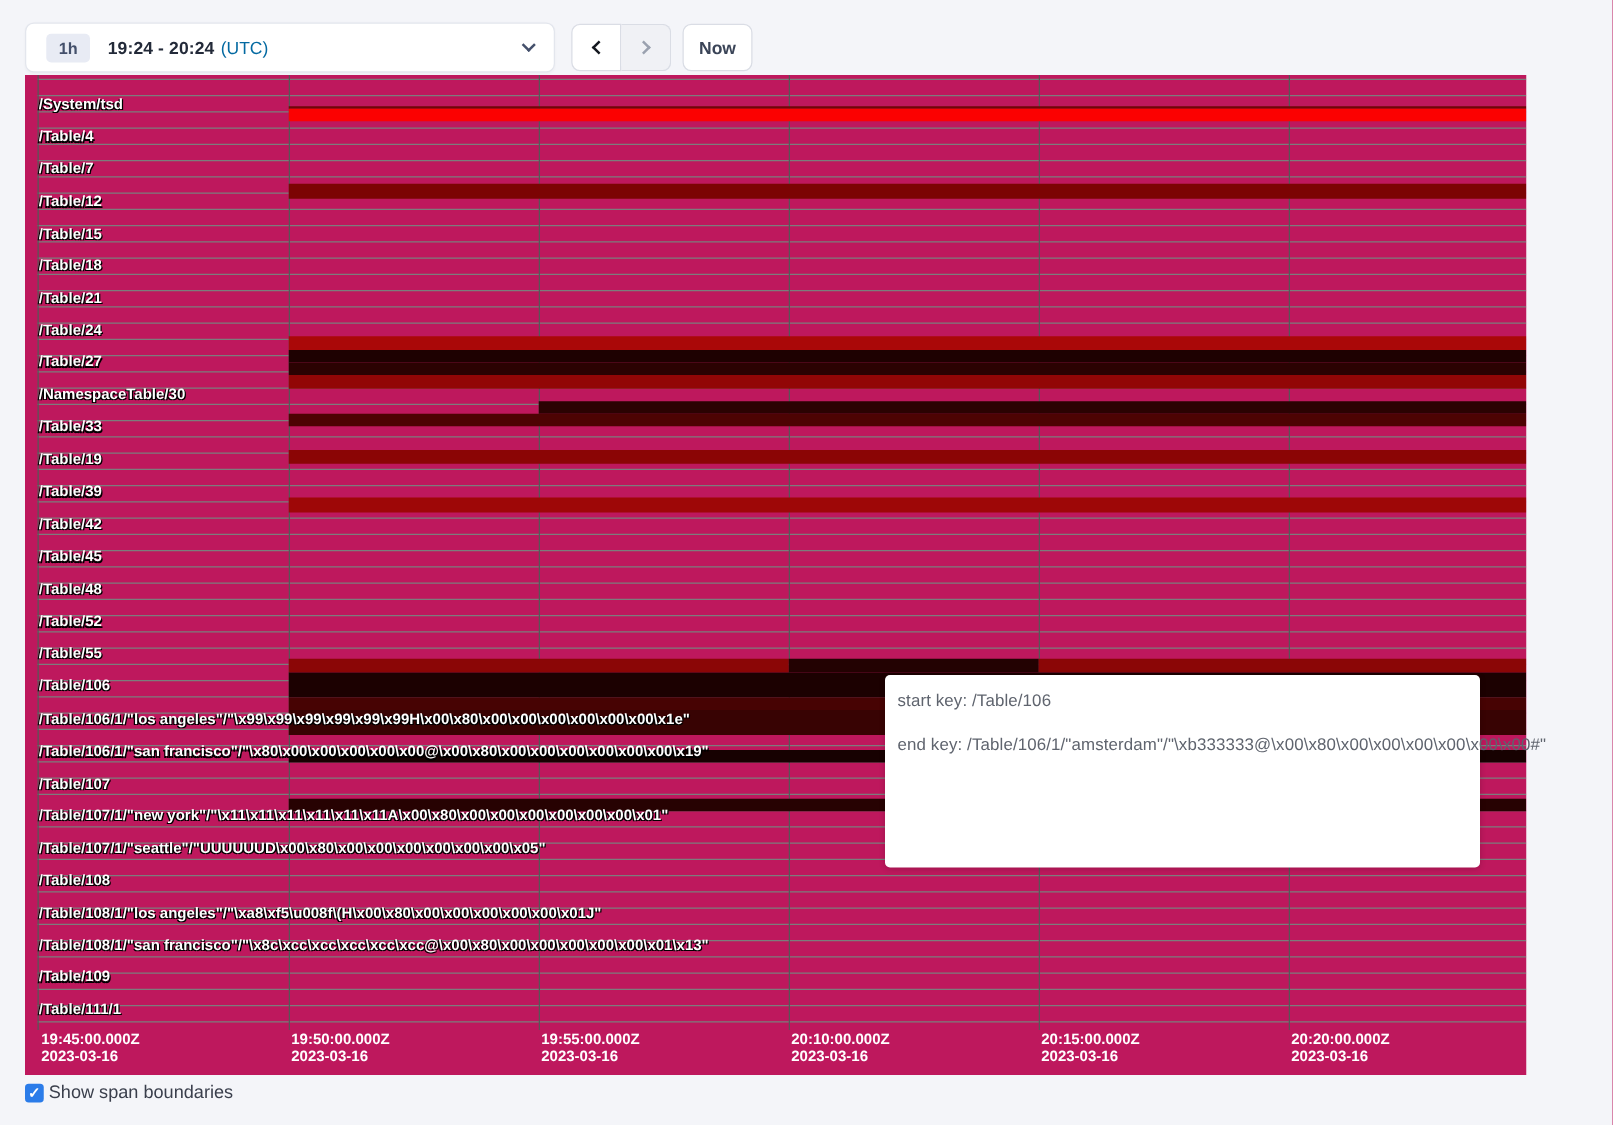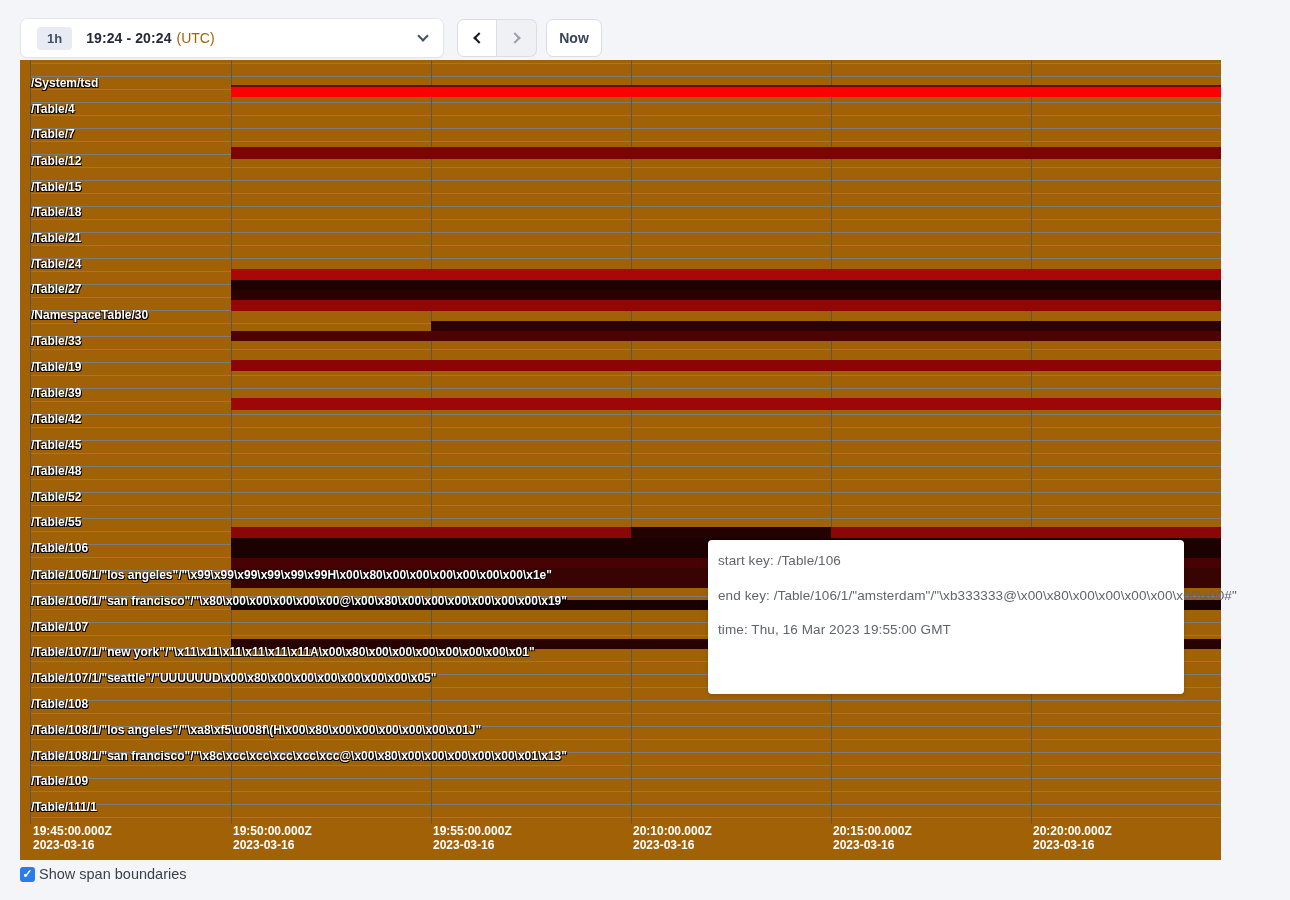--- a/index.html
+++ b/index.html
@@ -16,42 +16,42 @@
     width:424px; height:40px; background:#ffffff;
     border:1px solid #e3e6ed; border-radius:7px;
     display:flex; align-items:center; padding:0 16px; cursor:pointer;
     box-shadow:0 1px 2px rgba(40,50,80,.04);
   }
   .duration-badge {
     background:#e8ebf4; color:#44506b; font-size:13px; font-weight:700;
     border-radius:4px; padding:4px 10px; margin-right:14px;
   }
   .range-text { font-size:14px; font-weight:700; color:#232a39; letter-spacing:.1px; }
-  .tz-text { font-size:14px; color:#a16207; font-weight:400; margin-left:5px; }
+  .tz-text { font-size:14px; color:#0369a1; font-weight:400; margin-left:5px; }
   .chev { display:inline-block; width:8px; height:8px; border-right:2px solid #44506b; border-bottom:2px solid #44506b; }
   .chev.down { transform:rotate(45deg); margin-left:auto; margin-top:-4px; }
   .btn-group { display:flex; margin-left:13px; height:38px; }
   .nav-btn {
     width:40px; height:38px; background:#ffffff; border:1px solid #dadde5;
     display:flex; align-items:center; justify-content:center; cursor:pointer;
   }
   .nav-btn.prev { border-radius:7px 0 0 7px; }
   .nav-btn.next { border-radius:0 7px 7px 0; border-left:none; background:#f0f1f5; cursor:default; }
   .chev.left  { border-color:#14181f; border-width:2.5px; transform:rotate(135deg); margin-left:3px; }
   .chev.right { border-color:#9aa1af; border-width:2.5px; transform:rotate(-45deg); margin-right:3px; }
   .now-btn {
     margin-left:9px; height:38px; width:56px; background:#ffffff;
     border:1px solid #dadde5; border-radius:7px;
     font-family:"Liberation Sans", sans-serif;
     font-size:14px; font-weight:700; color:#3a4457; cursor:pointer;
   }
   
   .kv-canvas {
     position:absolute; left:20px; top:60px; width:1201px; height:800px;
-    background:#a16207; overflow:hidden; cursor:crosshair;
+    background:#be185d; overflow:hidden; cursor:crosshair;
   }
   .hline { position:absolute; height:1px; background:#7c7c7c; }
   .vline { position:absolute; width:1px; background:#575757; top:0; }
   .band  { position:absolute; }
   .row-label {
     position:absolute; left:11px; color:#ffffff; font-size:12px; font-weight:600;
     white-space:nowrap; text-shadow:1px 1px 0 #000, -1px 1px 0 #000; line-height:14px;
   }
   .tick { position:absolute; color:#ffffff; font-size:12px; font-weight:700; line-height:14px; white-space:nowrap; }
   .tick .tick-date { font-weight:700; }
@@ -231,19 +231,18 @@
     </div>
     <div class="tick" style="left: 1013px; top: 764px;">
       <div>20:20:00.000Z</div>
       <div class="tick-date">2023-03-16</div>
     </div>
   </div>
 
 <div class="kv-tooltip">
   <div>start key: /Table/106</div>
   <div>end key: /Table/106/1/"amsterdam"/"\xb333333@\x00\x80\x00\x00\x00\x00\x00\x00#"</div>
-  <div>time: Thu, 16 Mar 2023 19:55:00 GMT</div>
 </div>
 
 <label class="footer-check">
   <span class="checkbox">✓</span>
   <span class="checkbox-label">Show span boundaries</span>
 </label>
 
 </body></html>

